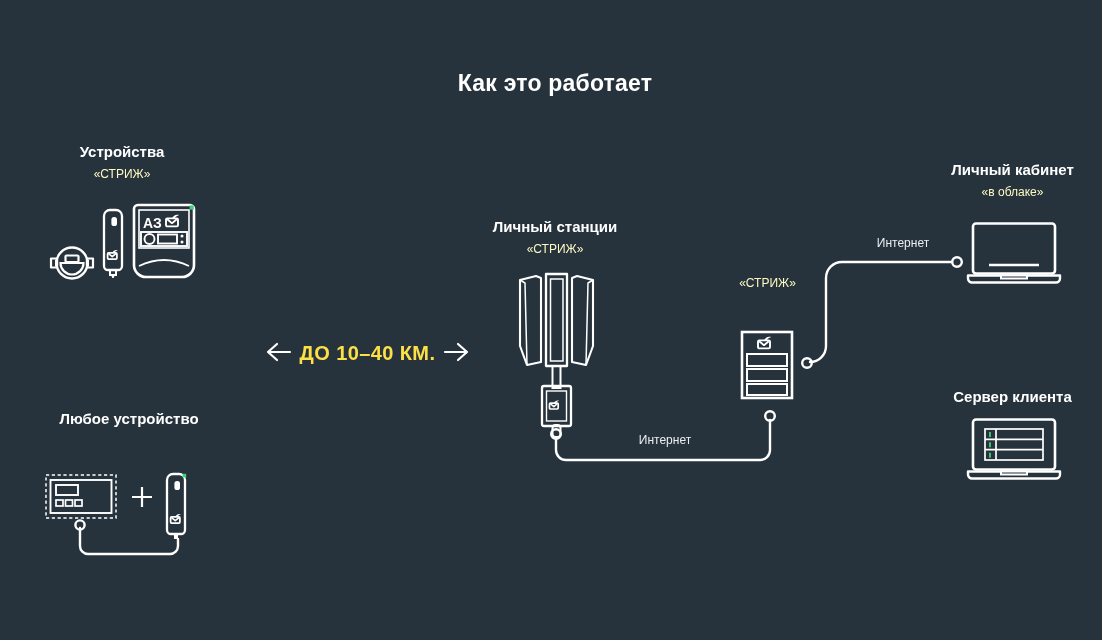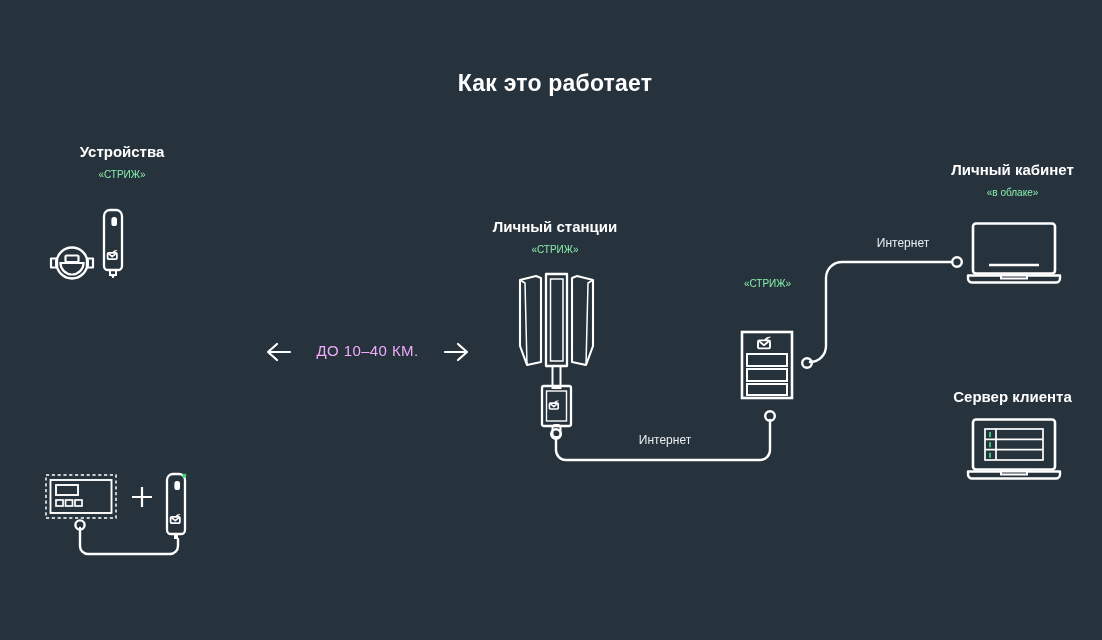--- a/index.html
+++ b/index.html
@@ -35,37 +35,37 @@
   }
   .lbl-bold {
     font-size: 15px;
     font-weight: bold;
     color: #ffffff;
     white-space: nowrap;
     text-align: center;
     line-height: 23px;
   }
   .lbl-reg {
-    font-size: 10px;
+    font-size: 12px;
     font-weight: normal;
-    color: #86efac;
+    color: #fef9c3;
     white-space: nowrap;
     text-align: center;
     line-height: 23px;
   }
   .link-lbl {
     font-size: 12px;
     color: #e9eef1;
     white-space: nowrap;
     text-align: center;
   }
   .dist-lbl {
-    font-size: 15px;
-    font-weight: normal;
-    color: #f0abfc;
+    font-size: 20px;
+    font-weight: bold;
+    color: #fde047;
     white-space: nowrap;
     letter-spacing: .4px;
   }
   .grp { text-align: center; }
   svg { display: block; overflow: visible; }
 </style>
 </head>
 <body>
 
 <div id="stage">
@@ -96,22 +96,42 @@
       <rect x="11" y="63" width="6" height="5" fill="none" stroke="#ffffff" stroke-width="2"></rect>
       <path d="M12.2 68 h3.6 l-1.1 3 h-1.4 z" fill="#ffffff"></path>
       <g transform="translate(8.6,42.5) scale(0.62)">
         <rect x="0" y="5.5" width="15" height="10" rx="1.6" fill="none" stroke="#ffffff" stroke-width="2.8"></rect>
         <path d="M1.5 6.5 L7.5 11.5 L13.5 6.5" fill="none" stroke="#ffffff" stroke-width="2.6" stroke-linejoin="round"></path>
         <path d="M7.5 5.5 C9 1.5 13 0 16.5 1.2 C13.5 2.2 11.5 3.8 10.5 5.5 Z" fill="#ffffff"></path>
       </g>
     </svg>
   </div>
 
+  <div class="abs" style="left:130px; top:203px;">
+    <svg width="68" height="78" viewBox="0 0 68 78">
+      <path d="M4 6 a4 4 0 0 1 4 -4 h52 a4 4 0 0 1 4 4 v56 a12 12 0 0 1 -12 12 h-36 a12 12 0 0 1 -12 -12 z" fill="none" stroke="#ffffff" stroke-width="2.6"></path>
+      <rect x="9" y="7" width="50" height="38" fill="none" stroke="#ffffff" stroke-width="1.6"></rect>
+      <path d="M9 63 q25 -12 50 0" fill="none" stroke="#ffffff" stroke-width="1.8"></path>
+      <text x="13" y="25" font-family="'Liberation Sans',sans-serif" font-size="14" font-weight="bold" fill="#ffffff">АЗ</text>
+      <g transform="translate(36,11) scale(0.80)">
+        <rect x="0" y="5.5" width="15" height="10" rx="1.6" fill="none" stroke="#ffffff" stroke-width="2.4"></rect>
+        <path d="M1.5 6.5 L7.5 11.5 L13.5 6.5" fill="none" stroke="#ffffff" stroke-width="2.2" stroke-linejoin="round"></path>
+        <path d="M7.5 5.5 C9 1.5 13 0 16.5 1.2 C13.5 2.2 11.5 3.8 10.5 5.5 Z" fill="#ffffff"></path>
+      </g>
+      <rect x="11" y="29" width="46" height="14" fill="none" stroke="#ffffff" stroke-width="1.9"></rect>
+      <circle cx="19.5" cy="36" r="5" fill="none" stroke="#ffffff" stroke-width="1.9"></circle>
+      <rect x="28" y="31.5" width="19" height="9" fill="none" stroke="#ffffff" stroke-width="1.9"></rect>
+      <circle cx="52" cy="33" r="1.5" fill="#ffffff"></circle>
+      <circle cx="52" cy="39" r="1.5" fill="#ffffff"></circle>
+      <rect x="59.6" y="2.4" width="4.2" height="4.2" fill="#3fd07a"></rect>
+    </svg>
+  </div>
 
   <div class="abs grp" style="left:18px; top:407px; width:222px;">
+    <div class="lbl-bold">Любое устройство</div>
   </div>
 
   <div class="abs" style="left:44px; top:472px;">
     <svg width="165" height="100" viewBox="0 0 165 100">
 
       <rect x="2" y="3" width="70" height="43" fill="none" stroke="#ffffff" stroke-width="1.5" stroke-dasharray="3.2 2.6"></rect>
       <rect x="6.5" y="8" width="61" height="33" fill="none" stroke="#ffffff" stroke-width="1.9"></rect>
       <rect x="12" y="13" width="22" height="10" fill="none" stroke="#ffffff" stroke-width="1.9"></rect>
       <rect x="12" y="28" width="7" height="6" fill="none" stroke="#ffffff" stroke-width="1.7"></rect>
       <rect x="21.5" y="28" width="7" height="6" fill="none" stroke="#ffffff" stroke-width="1.7"></rect>

